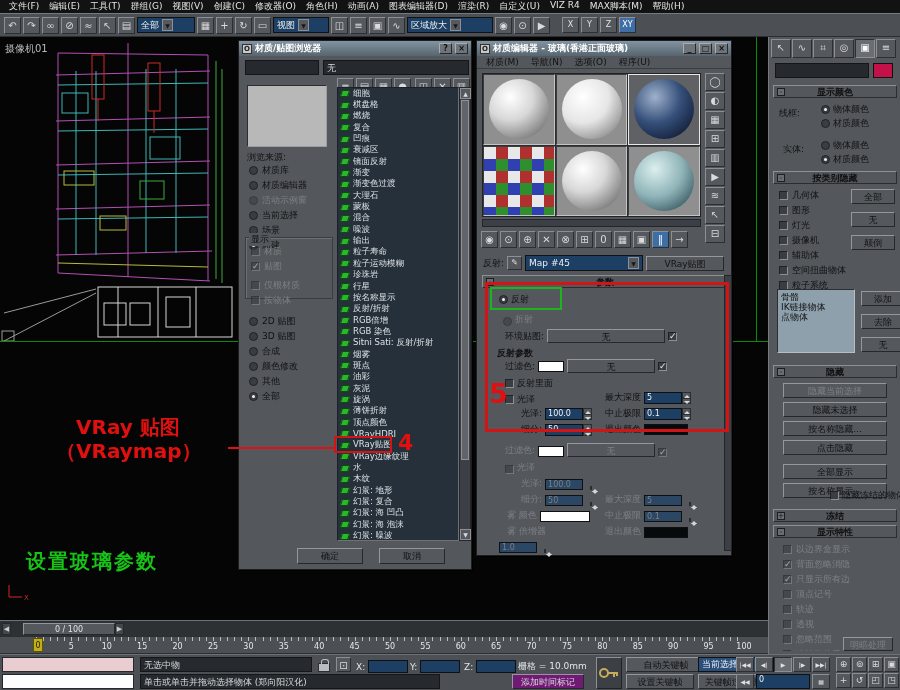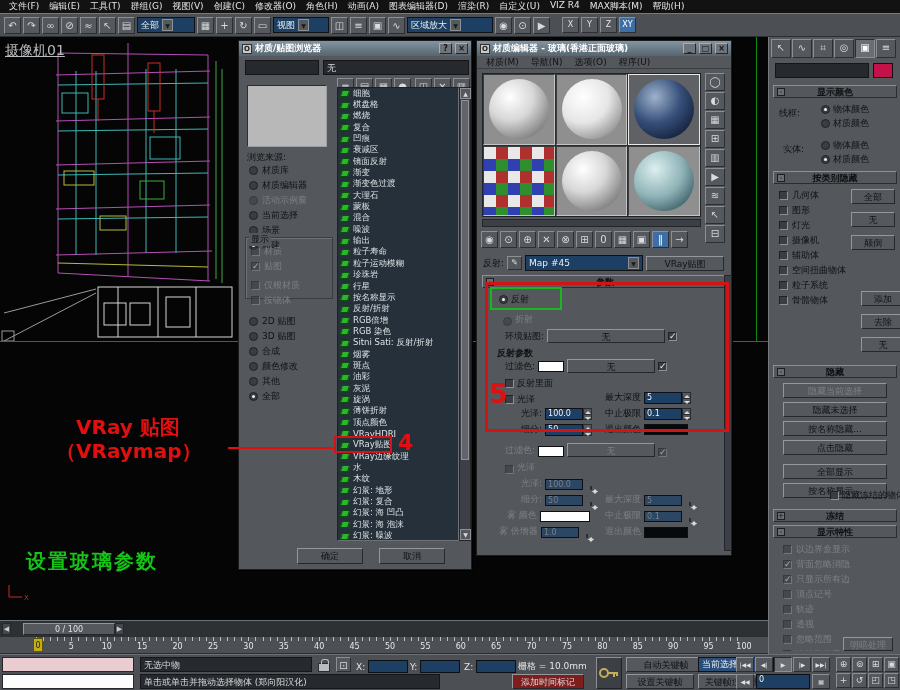--- a/index.html
+++ b/index.html
@@ -36,21 +36,21 @@
   .spin .sv{width:38px;background:#1d3f63;color:#eef2f6;border:1px solid #0e1013;font-size:8px;padding:0 2px;}
   .spin .sa{width:9px;display:flex;flex-direction:column;}
   .spin .sa i{flex:1;background:#55585c;border:1px solid #2b2e31;position:relative;}
   .spin .sa i::after{content:"";position:absolute;left:1px;top:1px;border:3px solid transparent;}
   .spin .sa i.up::after{border-bottom-color:#d5d7da;top:-1px;}
   .spin .sa i.dn::after{border-top-color:#d5d7da;top:2px;}
   .dim, .dim .r, .dim span{color:#7d8084 !important;align-items:flex-end;}
   .dim .sv{background:#2b4763;color:#9fb0c0;}
   
   .viewport{left:0;top:37px;width:768px;height:583px;background:#050505;}
-  .camlabel{left:5px;top:42px;color:#b9bcbf;font-size:14px;text-decoration:underline;}
+  .camlabel{left:5px;top:42px;color:#b9bcbf;font-size:10px;}
   .hline{left:0;top:341px;width:768px;height:1px;background:#0c8a0c;}
   .vline{left:756px;top:37px;width:1px;height:304px;background:#0c8a0c;}
   
   .browser{left:238px;top:40px;width:234px;height:530px;background:#54575b;border:1px solid #1b1d1f;box-shadow:1px 1px 0 #000;}
   .wtitle{height:15px;background:linear-gradient(180deg,#8394a2,#56656f);display:flex;align-items:center;padding:0 3px;color:#fff;font-weight:bold;gap:3px;}
   .wtitle .ticon{width:10px;height:10px;background:#c8c8c8;border:1px solid #333;flex:none;font-size:7px;line-height:9px;text-align:center;color:#222;}
   .wtitle .sp{flex:1;}
   .wbtn{width:13px;height:11px;background:#707478;border:1px solid;border-color:#a9acb0 #26292c #26292c #a9acb0;color:#0f1113;font-size:8px;line-height:9px;text-align:center;flex:none;}
   .maplist{position:absolute;left:98px;top:46px;width:122px;height:454px;background:#25303a;border:1px solid;border-color:#1a2129 #6e7175 #6e7175 #1a2129;overflow:hidden;}
   .maprow{height:11.35px;display:flex;align-items:center;padding-left:3px;color:#dde1e5;font-size:8.5px;white-space:nowrap;}
@@ -717,21 +717,21 @@
       <div class="r" style="left:128px;top:468px;">
         <span>中止极限</span>
         <span class="spin">
             <span class="sv">0.1</span>
             <span class="sa">
               <i class="up"></i>
               <i class="dn"></i>
             </span>
           </span>
       </div>
-      <div class="r" style="left:22px;top:484px;">
+      <div class="r" style="left:22px;top:484px;flex-direction:column;">
         <span>雾 倍增器</span>
         <span class="spin">
             <span class="sv">1.0</span>
             <span class="sa">
               <i class="up"></i>
               <i class="dn"></i>
             </span>
           </span>
       </div>
       <div class="r" style="left:128px;top:484px;">
@@ -810,20 +810,25 @@
         </div>
         <div class="optrow">
           <span class="ck"></span>
           <span>骨骼物体</span>
         </div>
       </div>
     <div class="abs col-btns" style="left:82px;top:152px;">
         <div class="btn" style="height: 15px;">全部</div>
         <div class="btn" style="height: 15px;">无</div>
         <div class="btn" style="height: 15px;">颠倒</div>
+      </div>
+    <div class="abs" style="left:8px;top:252px;width:78px;height:64px;background:#8ea0ac;border:1px solid;border-color:#2c2f32 #b9bcc0 #b9bcc0 #2c2f32;padding:2px 3px;">
+        <div class="lrow">骨骼</div>
+        <div class="lrow">IK链接物体</div>
+        <div class="lrow">点物体</div>
       </div>
     <div class="abs col-btns" style="left:92px;top:254px;">
         <div class="btn" style="height: 15px;">添加</div>
         <div class="btn" style="height: 15px;">去除</div>
         <div class="btn" style="height: 15px;">无</div>
       </div>
     <div class="abs col-btns" style="left:92px;top:300px;"></div>
 
     <div class="rollh" style="position:absolute;left:4px;top:328px;width:124px;"><span class="pm">-</span><span>隐藏</span></div>
     <div class="abs stackbtns" style="left:10px;top:346px;width:112px;">
@@ -901,21 +906,21 @@
     <div class="r" style="left:410px;top:5px;color:#e3e5e8;">
         <span>Y:</span>
         <span class="field" style="width:40px;height:13px;"></span>
       </div>
     <div class="r" style="left:464px;top:5px;color:#e3e5e8;">
         <span>Z:</span>
         <span class="field" style="width:40px;height:13px;"></span>
       </div>
     <div class="abs" style="left:518px;top:5px;color:#e3e5e8;">栅格 = 10.0mm</div>
     <div class="abs darkfield" style="left:140px;top:19px;width:300px;height:15px;">单击或单击并拖动选择物体 (郑向阳汉化)</div>
-    <div class="abs btn" style="left:512px;top:19px;width:72px;height:15px;background:#7f1d1d;color:#d8dadd;">添加时间标记</div>
+    <div class="abs btn" style="left:512px;top:19px;width:72px;height:15px;background:#701a75;color:#d8dadd;">添加时间标记</div>
     <div class="abs" style="left:596px;top:2px;width:26px;height:32px;background:#3c3f43;border:1px solid;border-color:#8c8f93 #202326 #202326 #8c8f93;">
       <svg width="22" height="28" viewBox="0 0 22 28" style="margin:1px;">
         <circle cx="6" cy="14" r="4" fill="none" stroke="#c8ad58" stroke-width="2"></circle>
         <path d="M10 14 L20 14 M16 14 L16 18 M19 14 L19 17" stroke="#c8ad58" stroke-width="2" fill="none"></path>
       </svg>
     </div>
     <div class="abs btn" style="left:626px;top:2px;width:80px;height:15px;">自动关键帧</div>
     <div class="abs btn" style="left:626px;top:19px;width:68px;height:15px;">设置关键帧</div>
     <div class="abs dd" style="left:698px;top:2px;width:76px;height:15px;background:#2a4e78;">
         <span style="flex:1;">当前选择</span>

